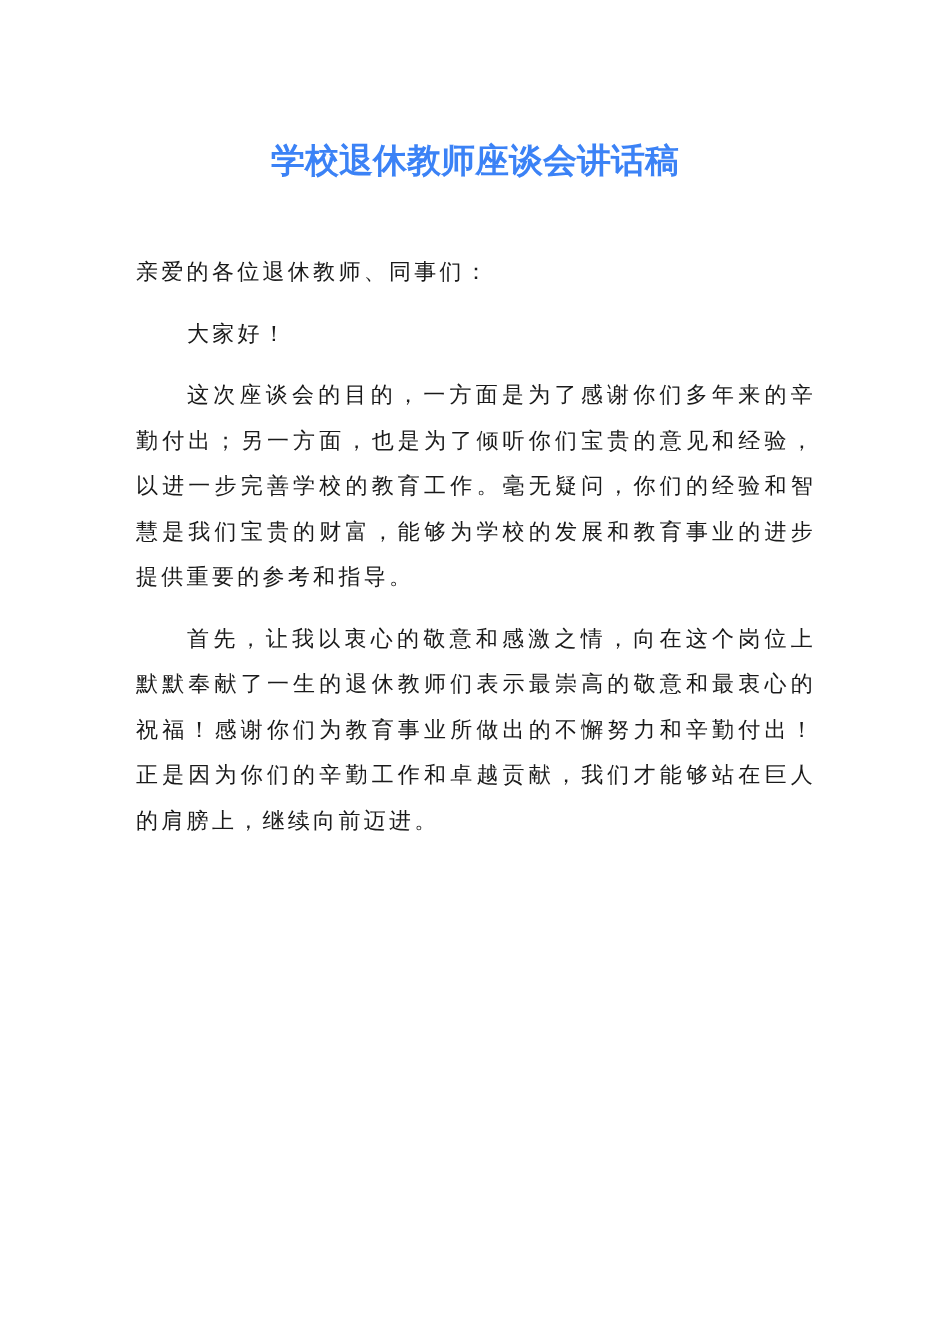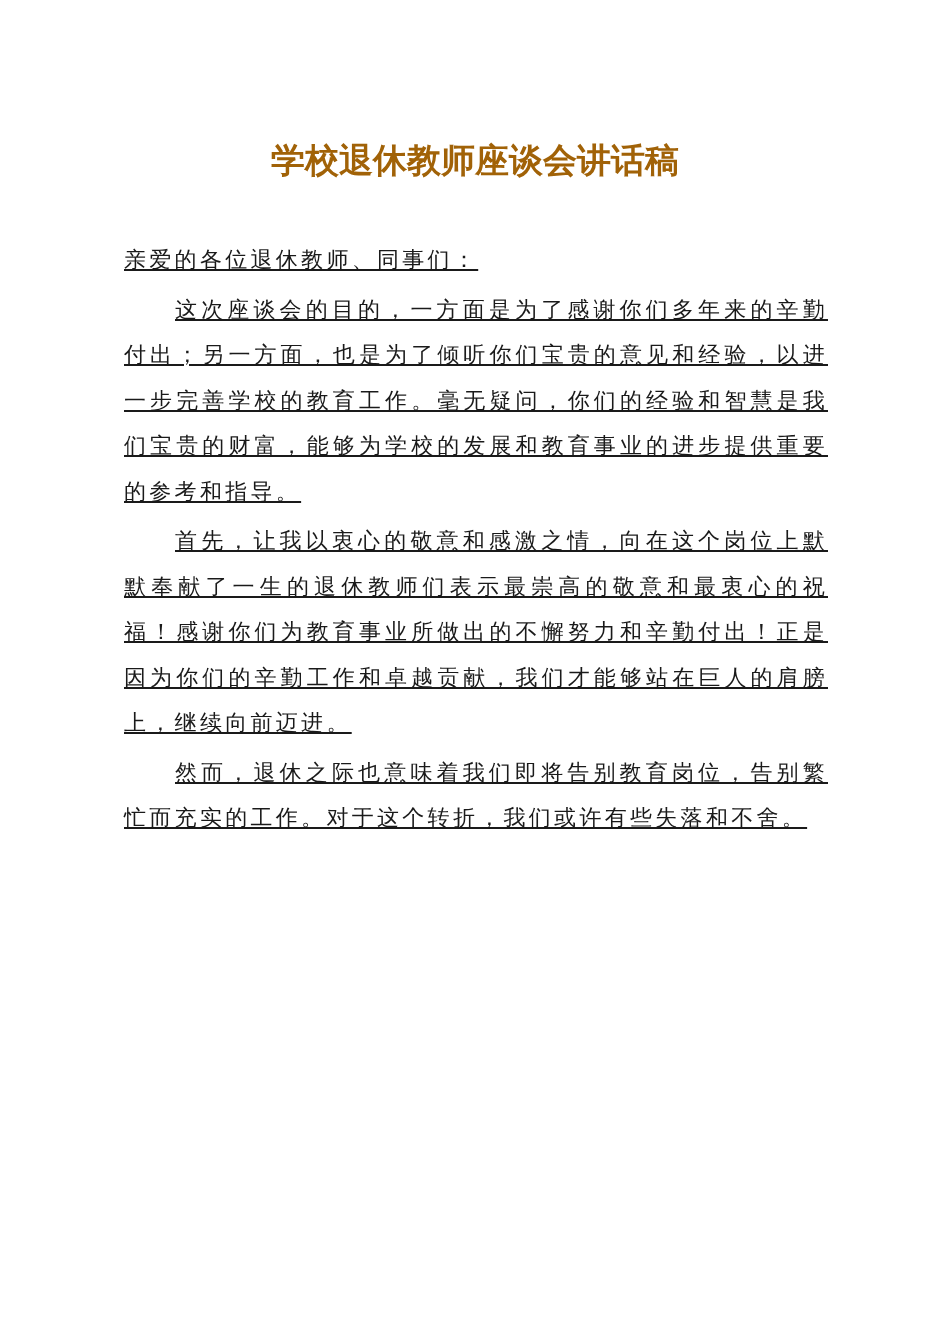--- a/index.html
+++ b/index.html
@@ -26,48 +26,47 @@
       position: absolute;
       left: 0;
       top: 136px;
       width: 950px;
       text-align: center;
       font-family: "DejaVu Serif", "Liberation Serif", serif;
       font-weight: bold;
       font-size: 34px;
       line-height: 48px;
       letter-spacing: 0px;
-      color: #a16207;
+      color: #3b82f6;
     }
     .body-text {
       position: absolute;
       left: 120px;
       top: 233px;
       width: 712px;
       font-family: "DejaVu Sans", "Liberation Sans", sans-serif;
       font-size: 22px;
       line-height: 45.5px;
       letter-spacing: 3.3px;
       color: #1a1a1a;
       text-align: justify;
     }
     .para {
-      margin: 4px;
+      margin: 16px;
       padding: 0;
-      text-decoration: underline;
     }
     .para.indent {
       text-indent: 51px;
     }
   </style>
 </head>
 <body>
 
 <div class="page">
   <div class="doc-title">学校退休教师座谈会讲话稿</div>
 
   <div class="body-text">
     <p class="para">亲爱的各位退休教师、同事们：</p>
+    <p class="para indent">大家好！</p>
     <p class="para indent">这次座谈会的目的，一方面是为了感谢你们多年来的辛勤付出；另一方面，也是为了倾听你们宝贵的意见和经验，以进一步完善学校的教育工作。毫无疑问，你们的经验和智慧是我们宝贵的财富，能够为学校的发展和教育事业的进步提供重要的参考和指导。</p>
     <p class="para indent">首先，让我以衷心的敬意和感激之情，向在这个岗位上默默奉献了一生的退休教师们表示最崇高的敬意和最衷心的祝福！感谢你们为教育事业所做出的不懈努力和辛勤付出！正是因为你们的辛勤工作和卓越贡献，我们才能够站在巨人的肩膀上，继续向前迈进。</p>
-    <p class="para indent">然而，退休之际也意味着我们即将告别教育岗位，告别繁忙而充实的工作。对于这个转折，我们或许有些失落和不舍。</p>
   </div>
 </div>
 
 </body></html>

